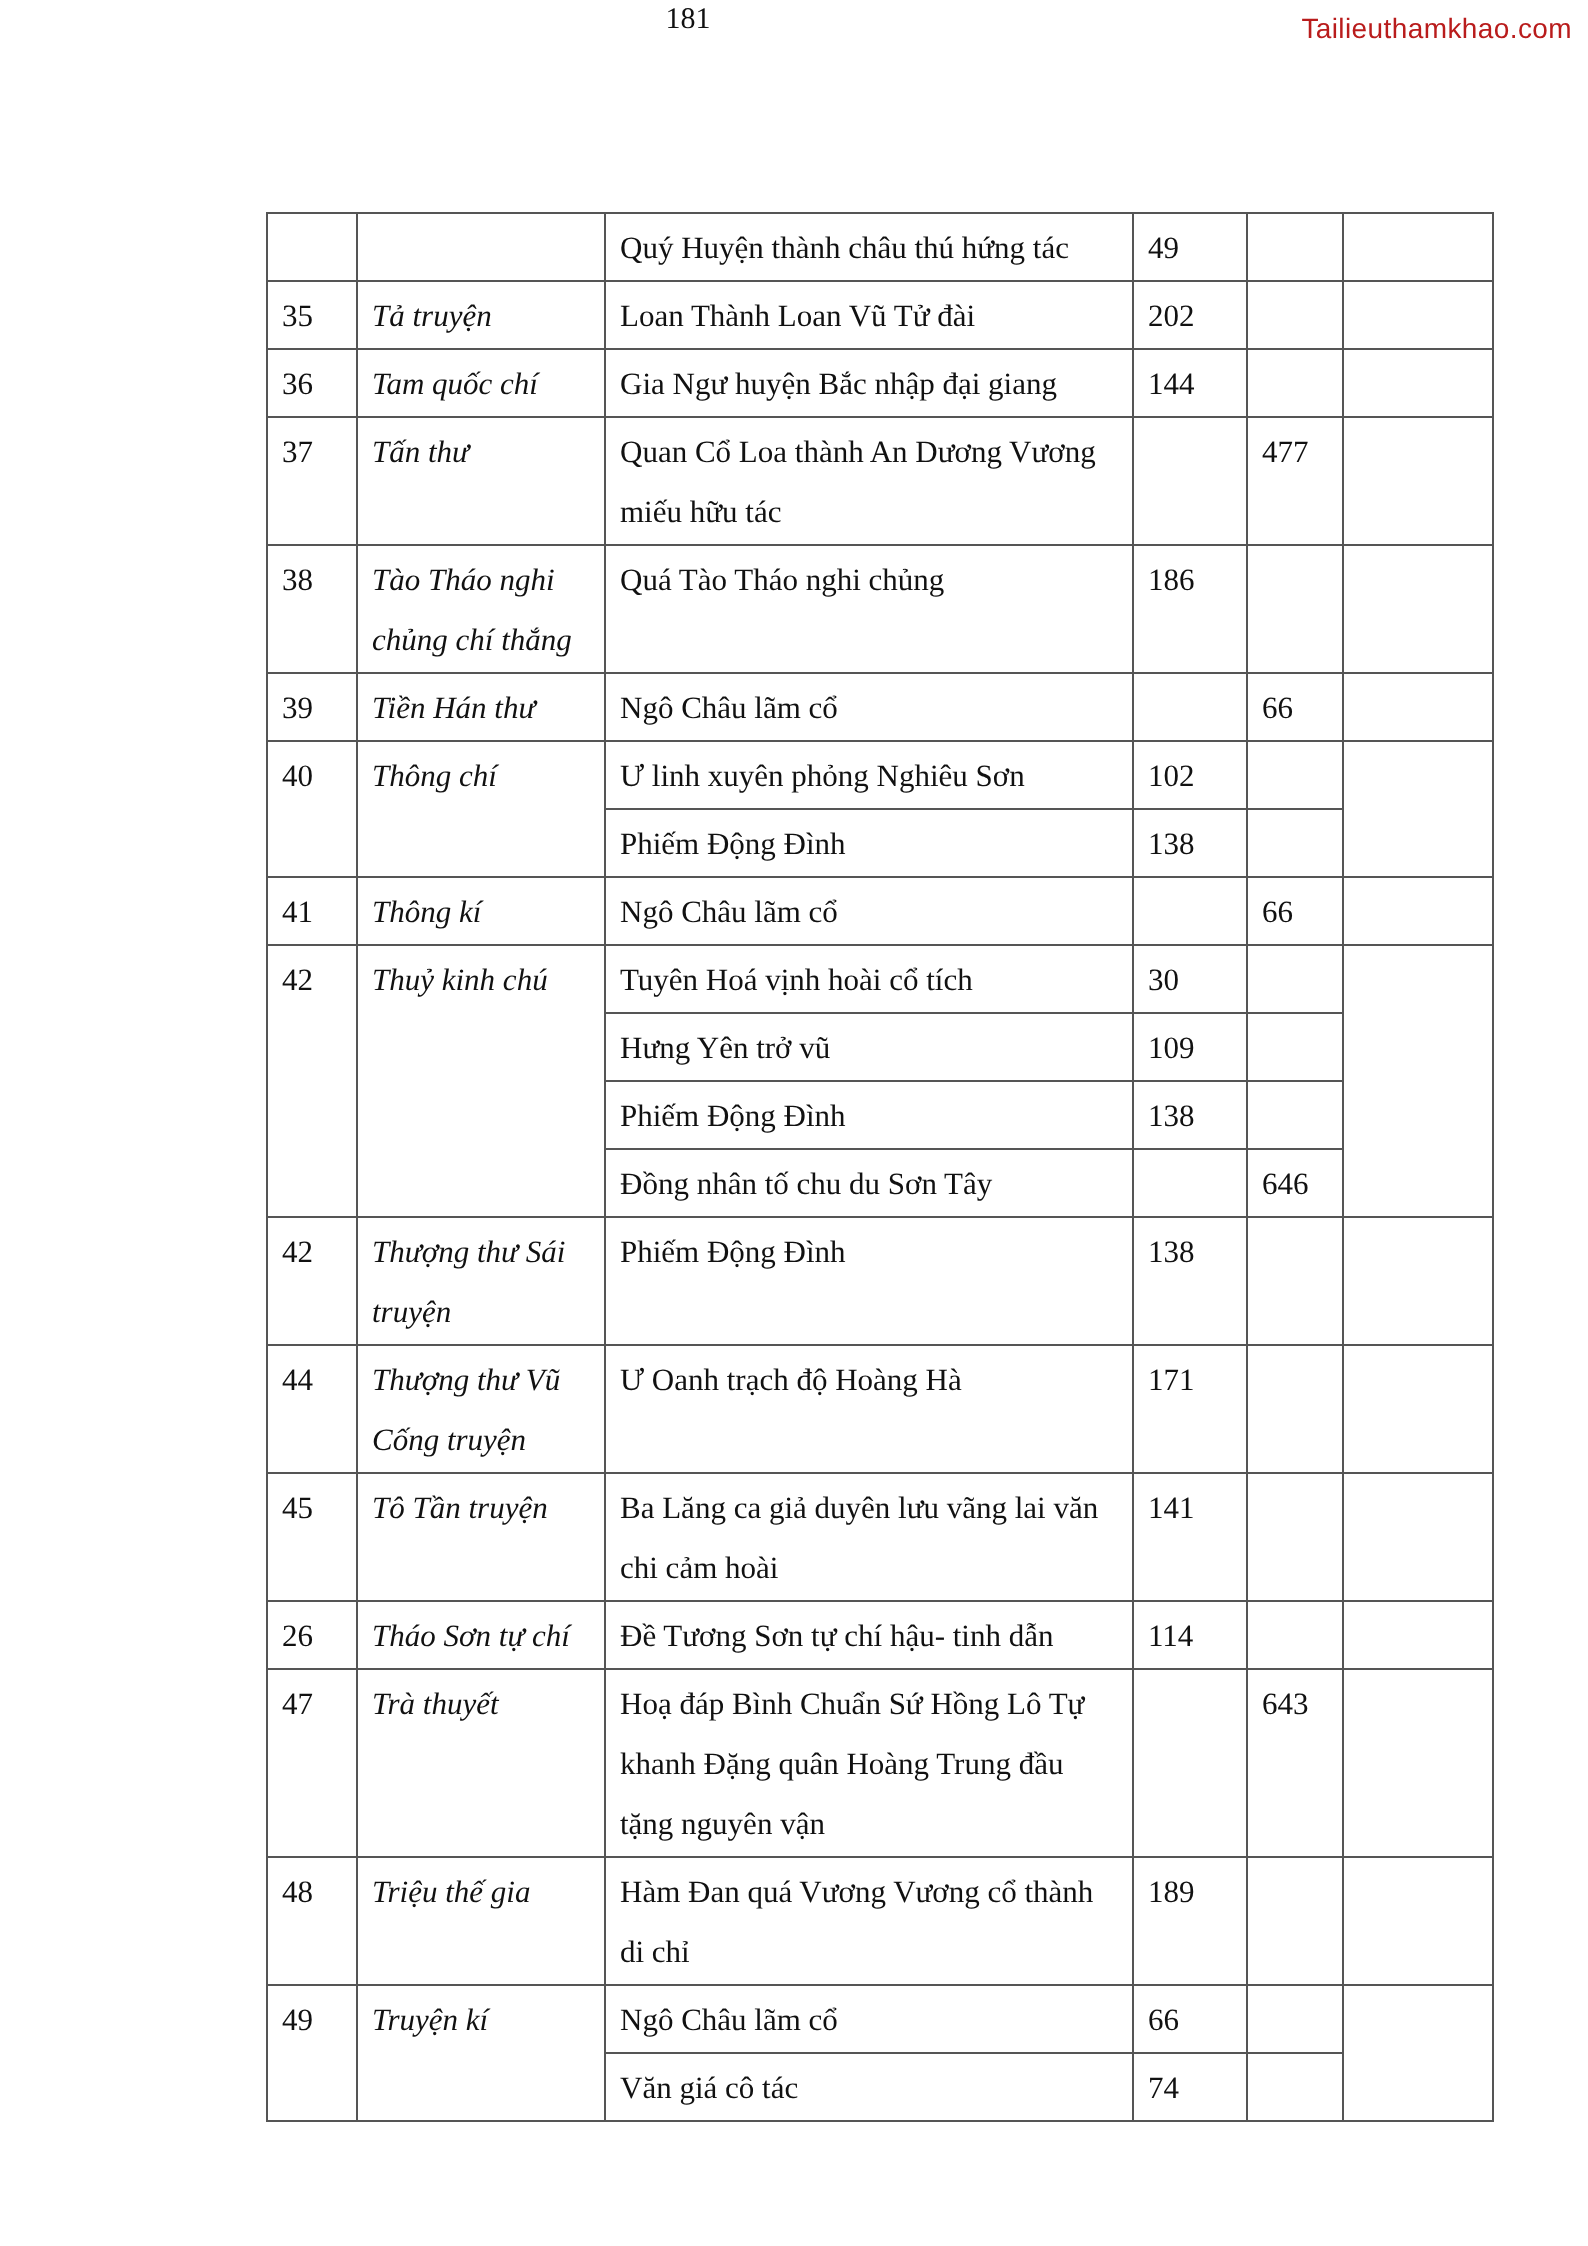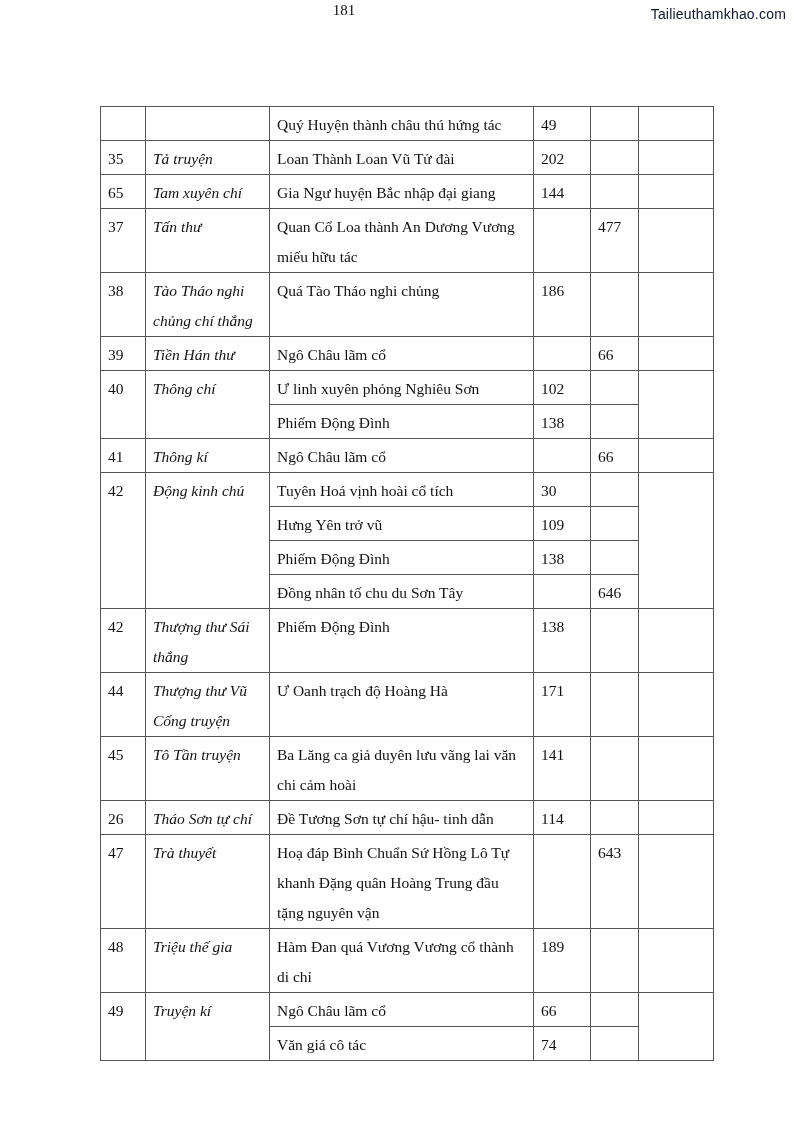--- a/index.html
+++ b/index.html
@@ -1,22 +1,22 @@
 <!DOCTYPE html>
 <html><head>
 <meta charset="utf-8">
 <style>
   html, body { margin:0; padding:0; background:#fff; }
   body { width:794px; height:1123px; position:relative; overflow:hidden;
          font-family:"Liberation Serif", serif; color:#111; }
   .page-num { position:absolute; top:2px; left:0; width:688px; text-align:center;
               font-size:15px; }
   .watermark { position:absolute; top:6px; right:8px; font-family:"Liberation Sans", sans-serif;
-               font-size:14px; color:#0f172a; letter-spacing:0.2px; }
-  table { position:absolute; top:106px; left:100px; border-collapse:collapse;
+               font-size:14px; color:#b91c1c; letter-spacing:0.2px; }
+  table { position:absolute; top:106px; left:133px; border-collapse:collapse;
           font-size:15.5px; table-layout:fixed; }
   td { border:1px solid #555; vertical-align:top; padding:3px 7px 0 7px; line-height:30px; }
   col.c1 { width:45px; } col.c2 { width:124px; } col.c3 { width:264px; }
   col.c4 { width:57px; } col.c5 { width:48px; } col.c6 { width:75px; }
   .it { font-style:italic; }
 </style>
 </head>
 <body>
 
 <div class="page-num">181</div>
@@ -42,22 +42,22 @@
       </tr>
       <tr>
         <td>35</td>
         <td class="it">Tả truyện</td>
         <td>Loan Thành Loan Vũ Tử đài</td>
         <td>202</td>
         <td></td>
         <td></td>
       </tr>
       <tr>
-        <td>65</td>
-        <td class="it">Tam xuyên chí</td>
+        <td>36</td>
+        <td class="it">Tam quốc chí</td>
         <td>Gia Ngư huyện Bắc nhập đại giang</td>
         <td>144</td>
         <td></td>
         <td></td>
       </tr>
       <tr>
         <td>37</td>
         <td class="it">Tấn thư</td>
         <td>Quan Cổ Loa thành An Dương Vương miếu hữu tác</td>
         <td></td>
@@ -96,21 +96,21 @@
       <tr>
         <td>41</td>
         <td class="it">Thông kí</td>
         <td>Ngô Châu lãm cổ</td>
         <td></td>
         <td>66</td>
         <td></td>
       </tr>
       <tr>
         <td rowspan="4">42</td>
-        <td class="it" rowspan="4">Động kinh chú</td>
+        <td class="it" rowspan="4">Thuỷ kinh chú</td>
         <td>Tuyên Hoá vịnh hoài cổ tích</td>
         <td>30</td>
         <td></td>
         <td rowspan="4"></td>
       </tr>
       <tr>
         <td>Hưng Yên trở vũ</td>
         <td>109</td>
         <td></td>
       </tr>
@@ -119,21 +119,21 @@
         <td>138</td>
         <td></td>
       </tr>
       <tr>
         <td>Đồng nhân tố chu du Sơn Tây</td>
         <td></td>
         <td>646</td>
       </tr>
       <tr>
         <td>42</td>
-        <td class="it">Thượng thư Sái thắng</td>
+        <td class="it">Thượng thư Sái truyện</td>
         <td>Phiếm Động Đình</td>
         <td>138</td>
         <td></td>
         <td></td>
       </tr>
       <tr>
         <td>44</td>
         <td class="it">Thượng thư Vũ Cống truyện</td>
         <td>Ư Oanh trạch độ Hoàng Hà</td>
         <td>171</td>

